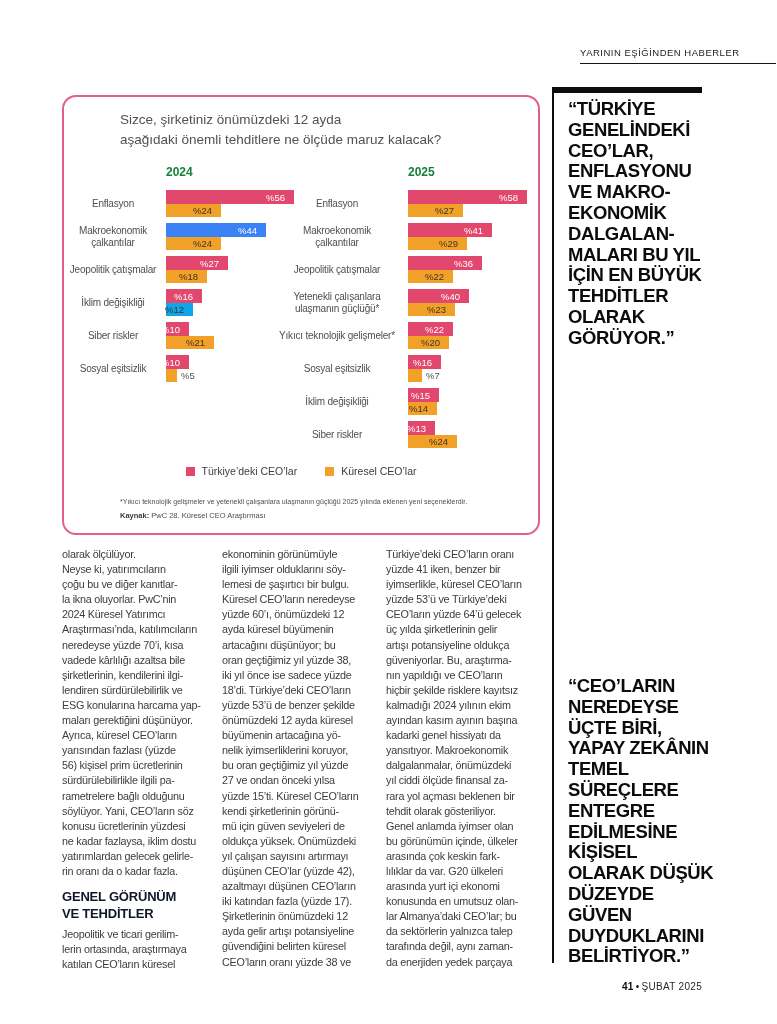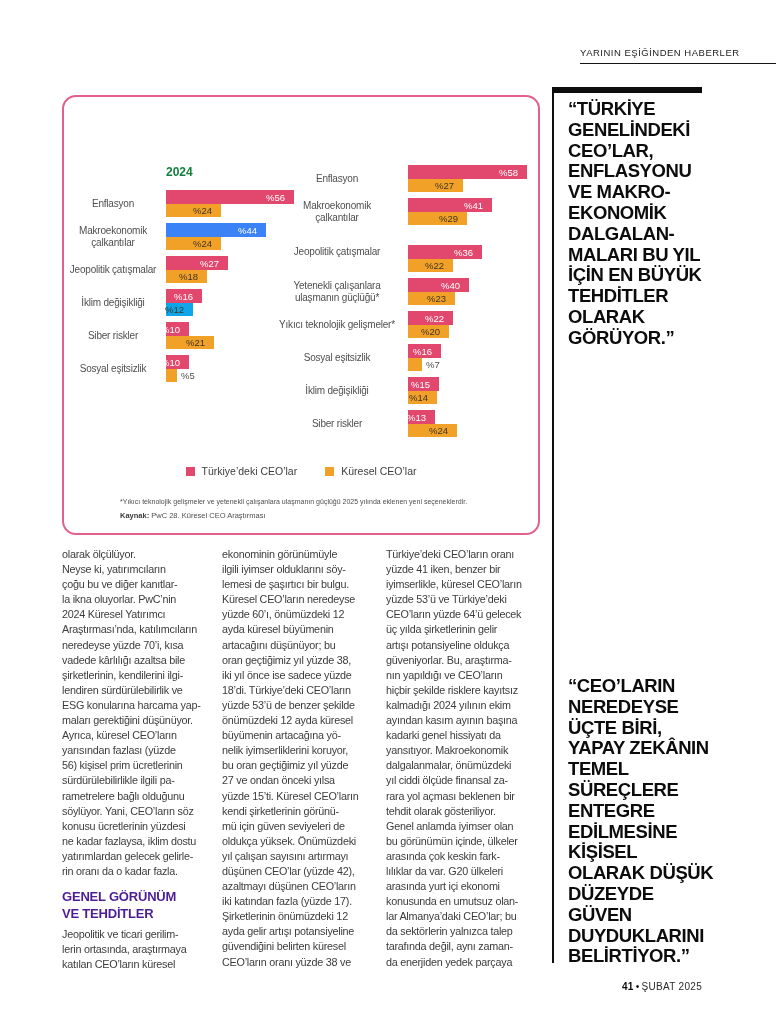--- a/index.html
+++ b/index.html
@@ -53,21 +53,21 @@
   .source b{color:#3a3a3a;}
   
   .col{
     position:absolute;top:547px;width:158px;
     font-size:10.8px;line-height:15.1px;letter-spacing:-.25px;color:#3c3c3c;white-space:pre;
   }
   .col-1{left:62px;}
   .col-2{left:222px;}
   .col-3{left:386px;}
   .subhead{
-    font-weight:bold;font-size:13px;line-height:17px;color:#4c1d95;
+    font-weight:bold;font-size:13px;line-height:17px;color:#0f172a;
     letter-spacing:-.2px;margin:9px 0 5px 0;white-space:pre;
   }
   
   .rail-topbar{position:absolute;left:552px;top:87px;width:150px;height:6px;background:#0d0d0d;}
   .rail-rule{position:absolute;left:552px;top:87px;width:2px;height:876px;background:#0d0d0d;}
   .quote{
     position:absolute;left:568px;width:168px;
     font-weight:bold;font-size:18.5px;line-height:20.8px;letter-spacing:-.4px;
     color:#0c0c0c;white-space:pre;
   }
@@ -82,20 +82,22 @@
   .bullet{color:#0d0d0d;padding:0 2px;}
 </style>
 </head>
 <body>
 
 <div class="page-header">
   <span>YARININ EŞİĞİNDEN HABERLER</span>
 </div>
 
 <div class="chart-card">
+  <div class="chart-title">Sizce, şirketiniz önümüzdeki 12 ayda
+aşağıdaki önemli tehditlere ne ölçüde maruz kalacak?</div>
   <div class="panel panel-2024">
       <div class="crow year-row">
         <div class="clabel"></div>
         <div class="cbars">
           <span class="year">2024</span>
         </div>
       </div>
       <div class="crow">
         <div class="clabel">Enflasyon</div>
         <div class="cbars">
@@ -169,20 +171,26 @@
             <span class="vlab vin white">%10</span>
           </div>
           <div class="barline">
             <div class="hbar orange" style="width: 11px; background: rgb(241, 161, 40);"></div>
             <span class="vlab vout">%5</span>
           </div>
         </div>
       </div>
     </div>
   <div class="panel panel-2025">
+      <div class="crow year-row">
+        <div class="clabel"></div>
+        <div class="cbars">
+          <span class="year">2025</span>
+        </div>
+      </div>
       <div class="crow">
         <div class="clabel">Enflasyon</div>
         <div class="cbars">
           <div class="hbar pink" style="width: 119px; background: rgb(226, 71, 109);">
             <span class="vlab vin white">%58</span>
           </div>
           <div class="barline">
             <div class="hbar orange" style="width: 55px; background: rgb(241, 161, 40);">
               <span class="vlab vin dark">%27</span>
             </div>
@@ -199,21 +207,21 @@
           <div class="barline">
             <div class="hbar orange" style="width: 59px; background: rgb(241, 161, 40);">
               <span class="vlab vin dark">%29</span>
             </div>
           </div>
         </div>
       </div>
       <div class="crow">
         <div class="clabel">Jeopolitik çatışmalar</div>
         <div class="cbars">
-          <div class="hbar pink" style="width: 74px; background: rgb(226, 71, 109); margin-top: 14px;">
+          <div class="hbar pink" style="width: 74px; background: rgb(226, 71, 109);">
             <span class="vlab vin white">%36</span>
           </div>
           <div class="barline">
             <div class="hbar orange" style="width: 45px; background: rgb(241, 161, 40);">
               <span class="vlab vin dark">%22</span>
             </div>
           </div>
         </div>
       </div>
       <div class="crow">

